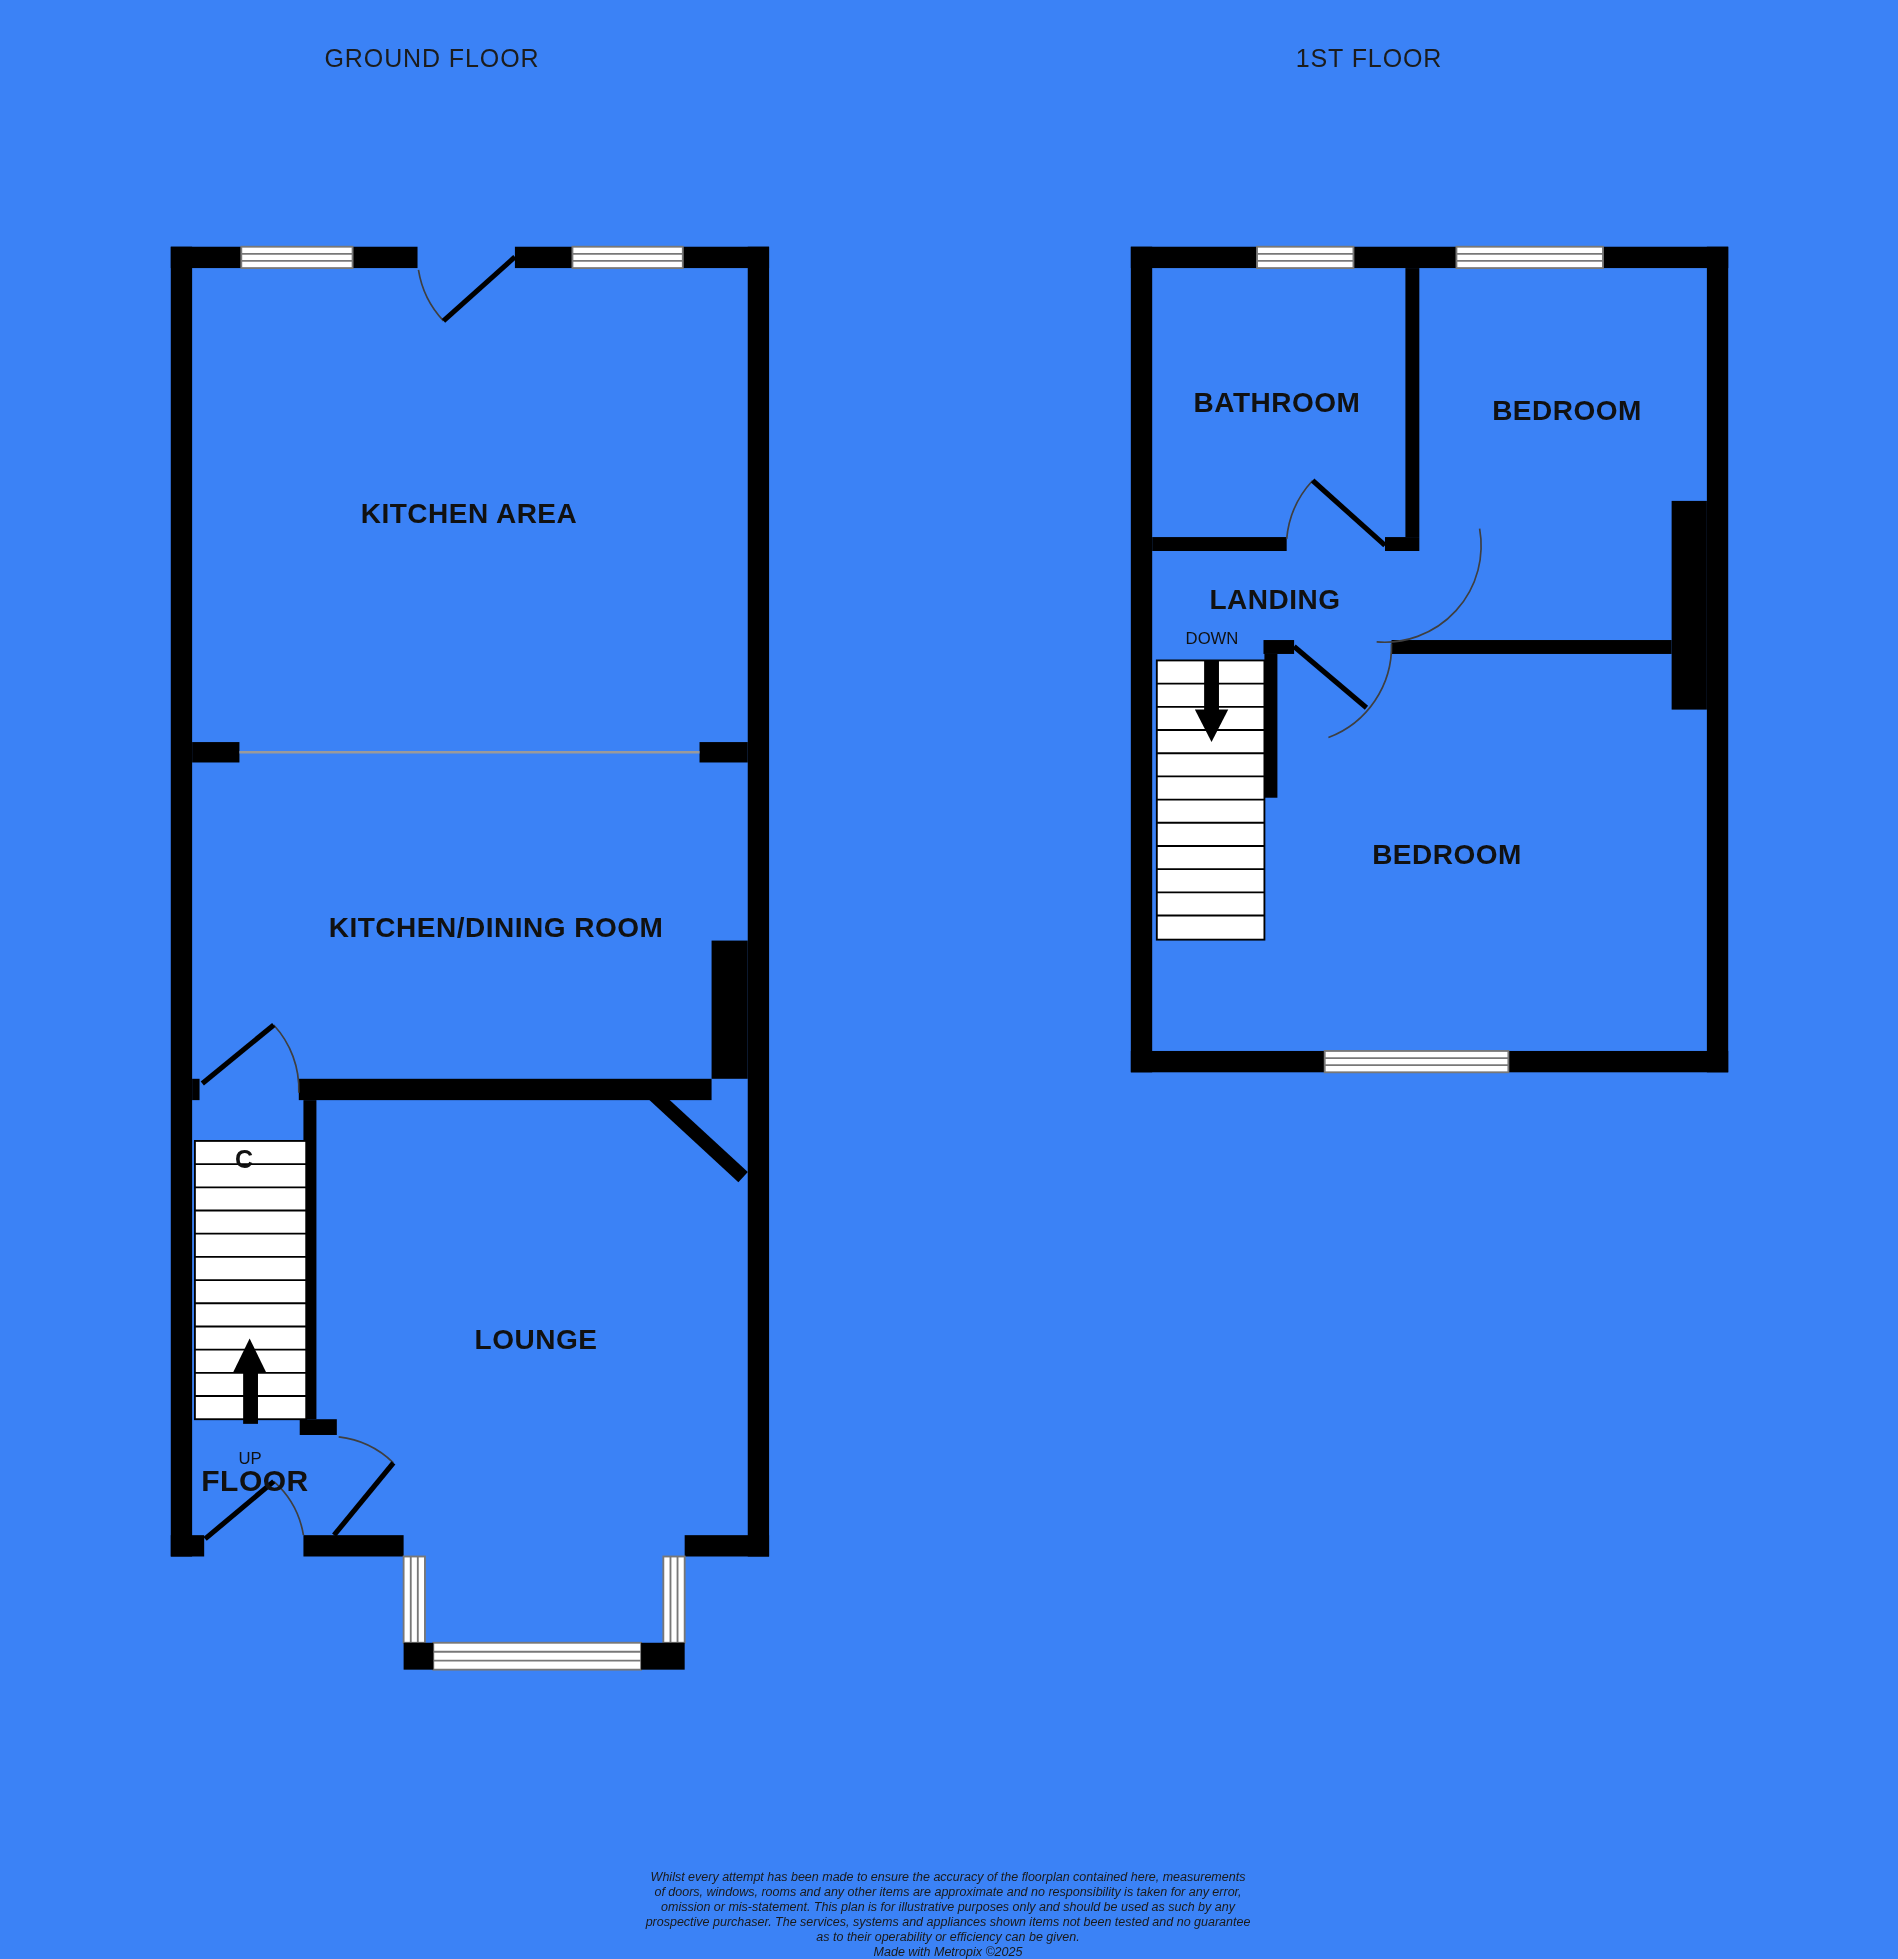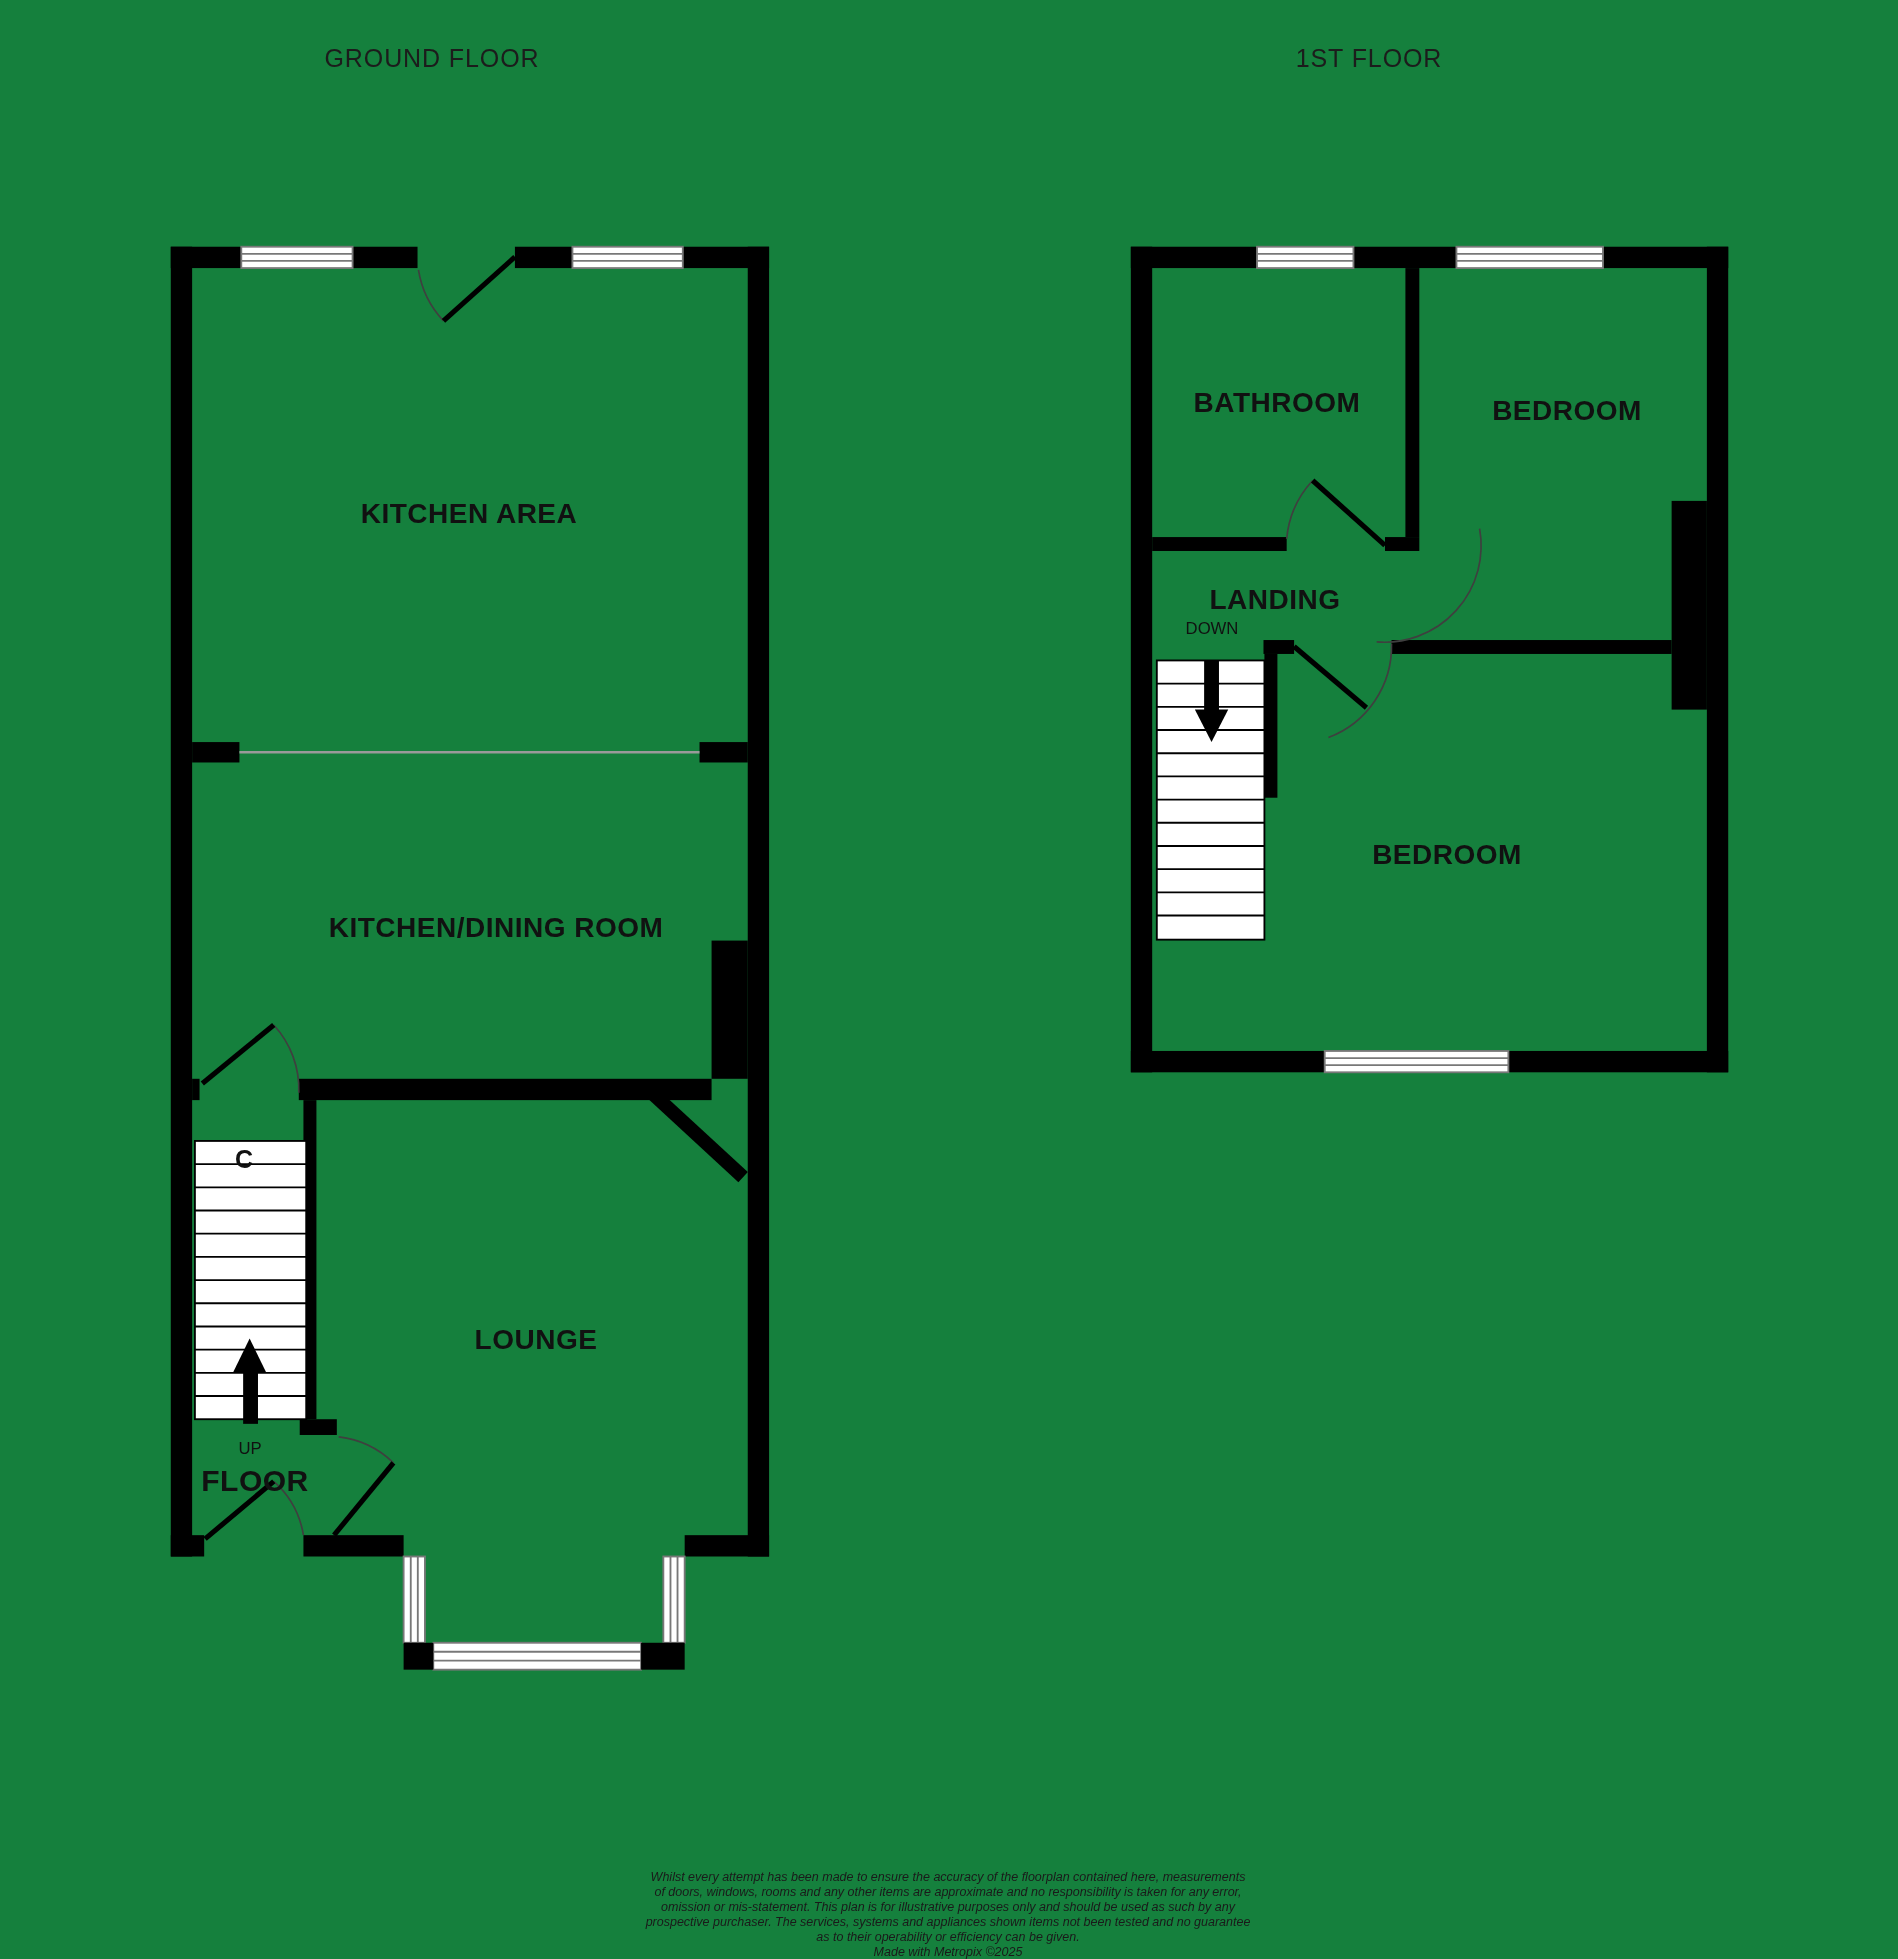--- a/index.html
+++ b/index.html
@@ -4,21 +4,21 @@
 <style>
   html, body {
     margin: 0;
     padding: 0;
     background: #ffffff;
   }
   .canvas {
     position: relative;
     width: 1899px;
     height: 1960px;
-    background: #15803d;
+    background: #3b82f6;
     font-family: "Liberation Sans", sans-serif;
     overflow: hidden;
   }
   .plan-svg {
     position: absolute;
     left: 0;
     top: 0;
   }
   .floor-title {
     position: absolute;
@@ -38,20 +38,21 @@
     color: #111;
     white-space: nowrap;
   }
   .small-label {
     position: absolute;
     transform: translate(-50%, -50%);
     font-size: 16.7px;
     font-weight: 400;
     color: #111;
     white-space: nowrap;
+    margin-top: 10px;
   }
   .cupboard-label {
     position: absolute;
     transform: translate(-50%, -50%);
     font-size: 25px;
     font-weight: 700;
     color: #111;
   }
   .lobby-label { font-size: 30px; }
   .disclaimer {

